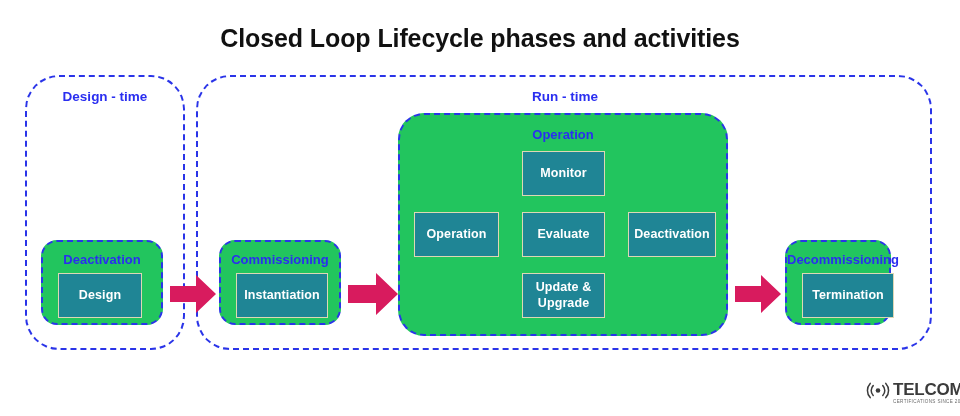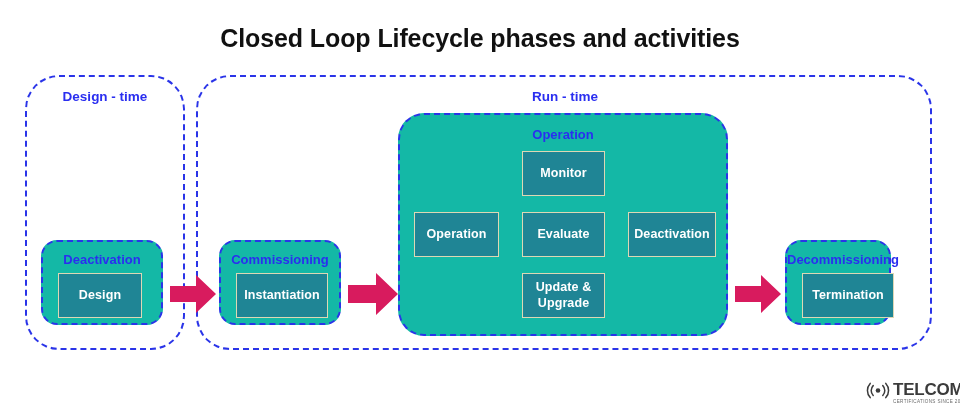--- a/index.html
+++ b/index.html
@@ -33,21 +33,21 @@
     text-align:center;
     color:#2a2ef0;
     font-size:13.5px;
     font-weight:700;
     white-space:nowrap;
   }
 
   
   .group{
     position:absolute;
-    background:#14b8a6;
+    background:#22c55e;
     border:2px dashed #2a34e8;
     border-radius:16px;
     box-sizing:border-box;
   }
   .group.big{border-radius:26px;}
   .group-label{
     position:absolute;
     text-align:center;
     color:#2a2ef0;
     font-size:13px;

